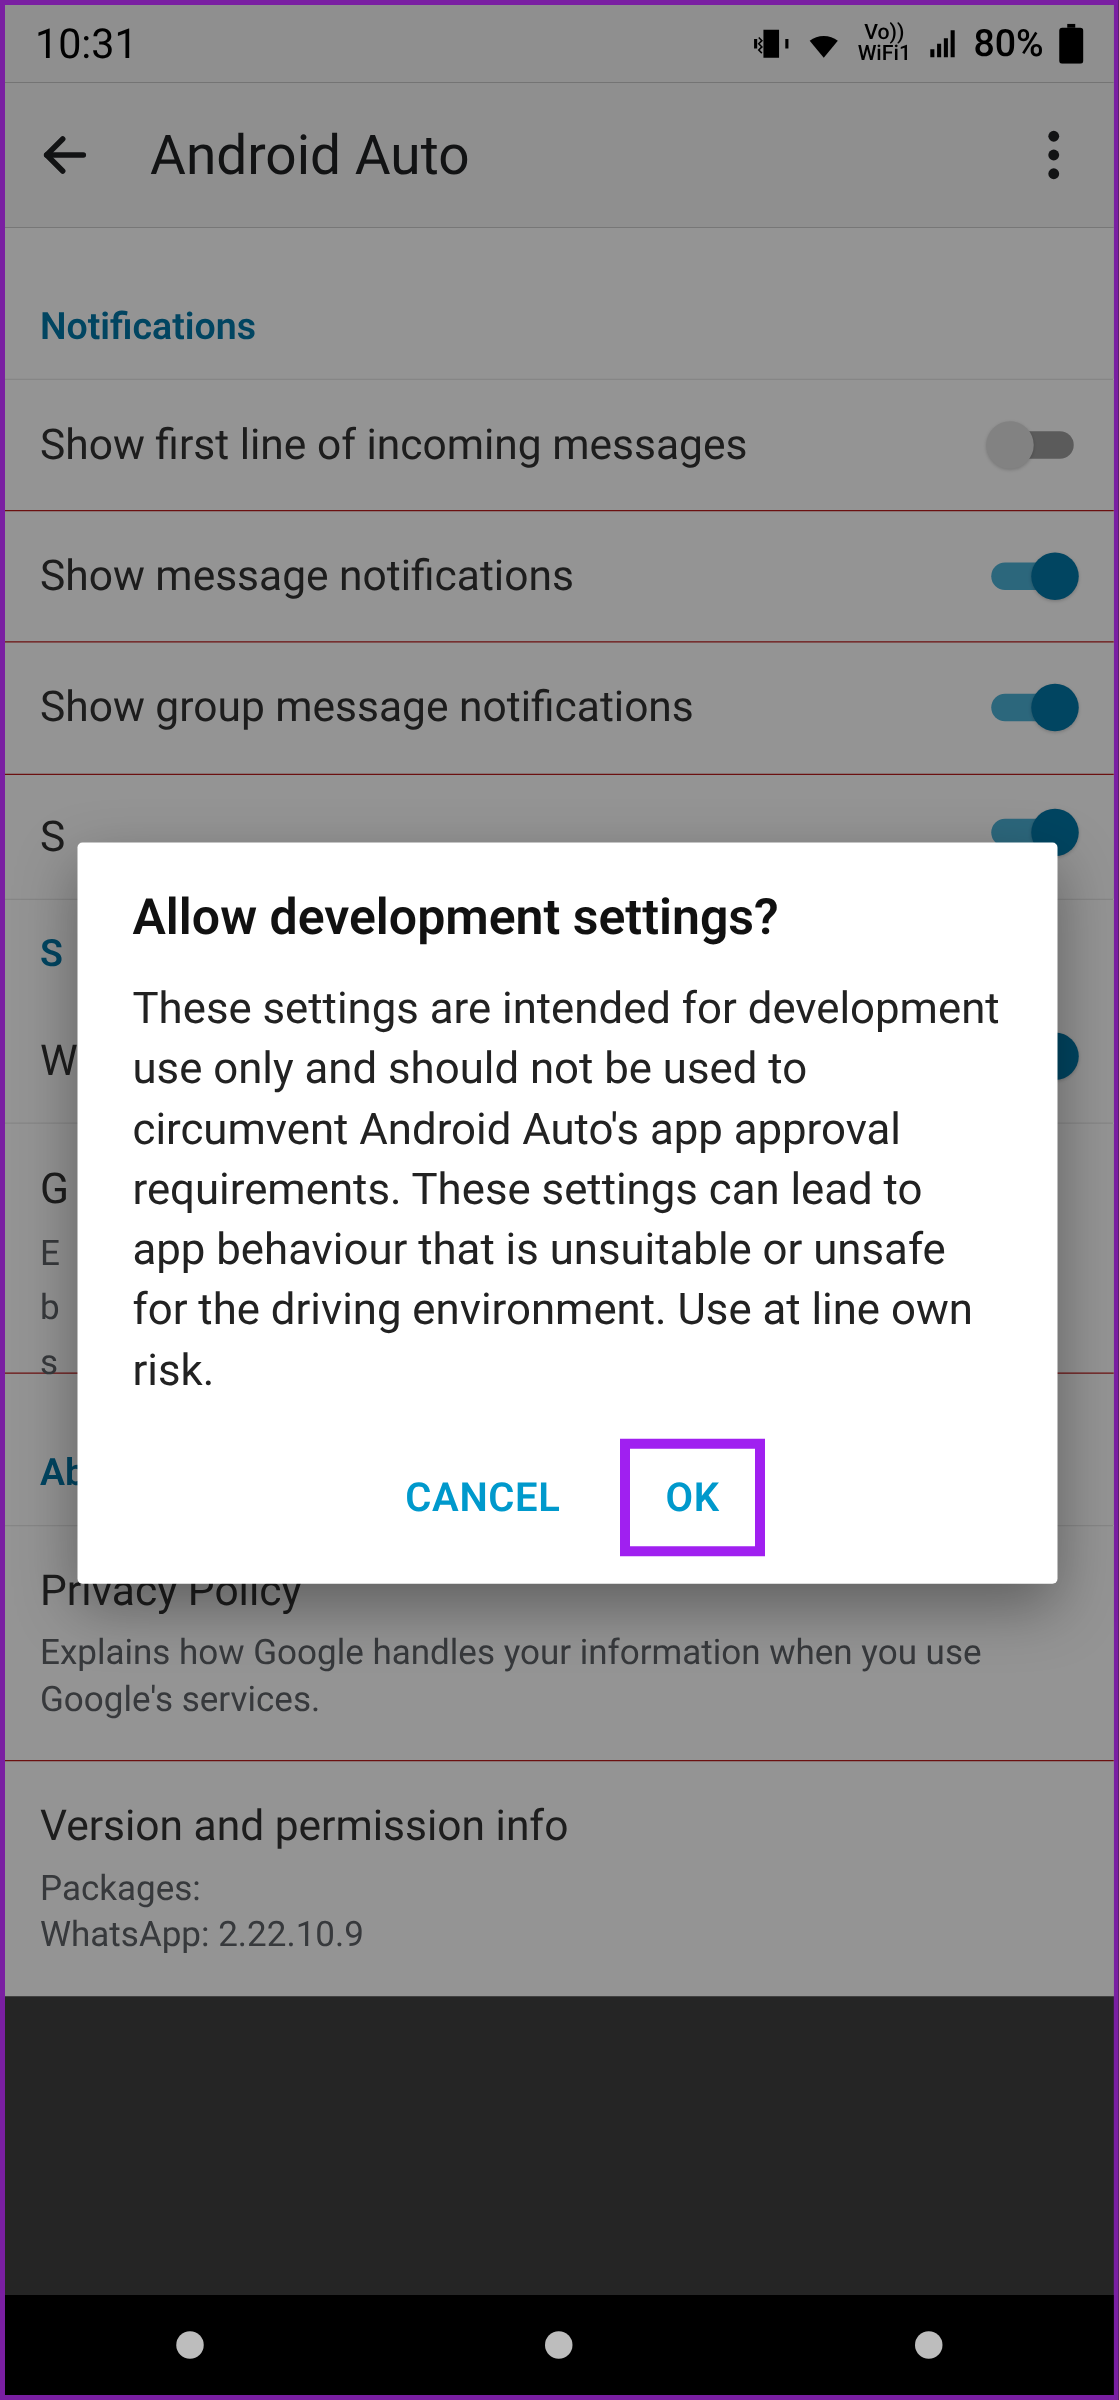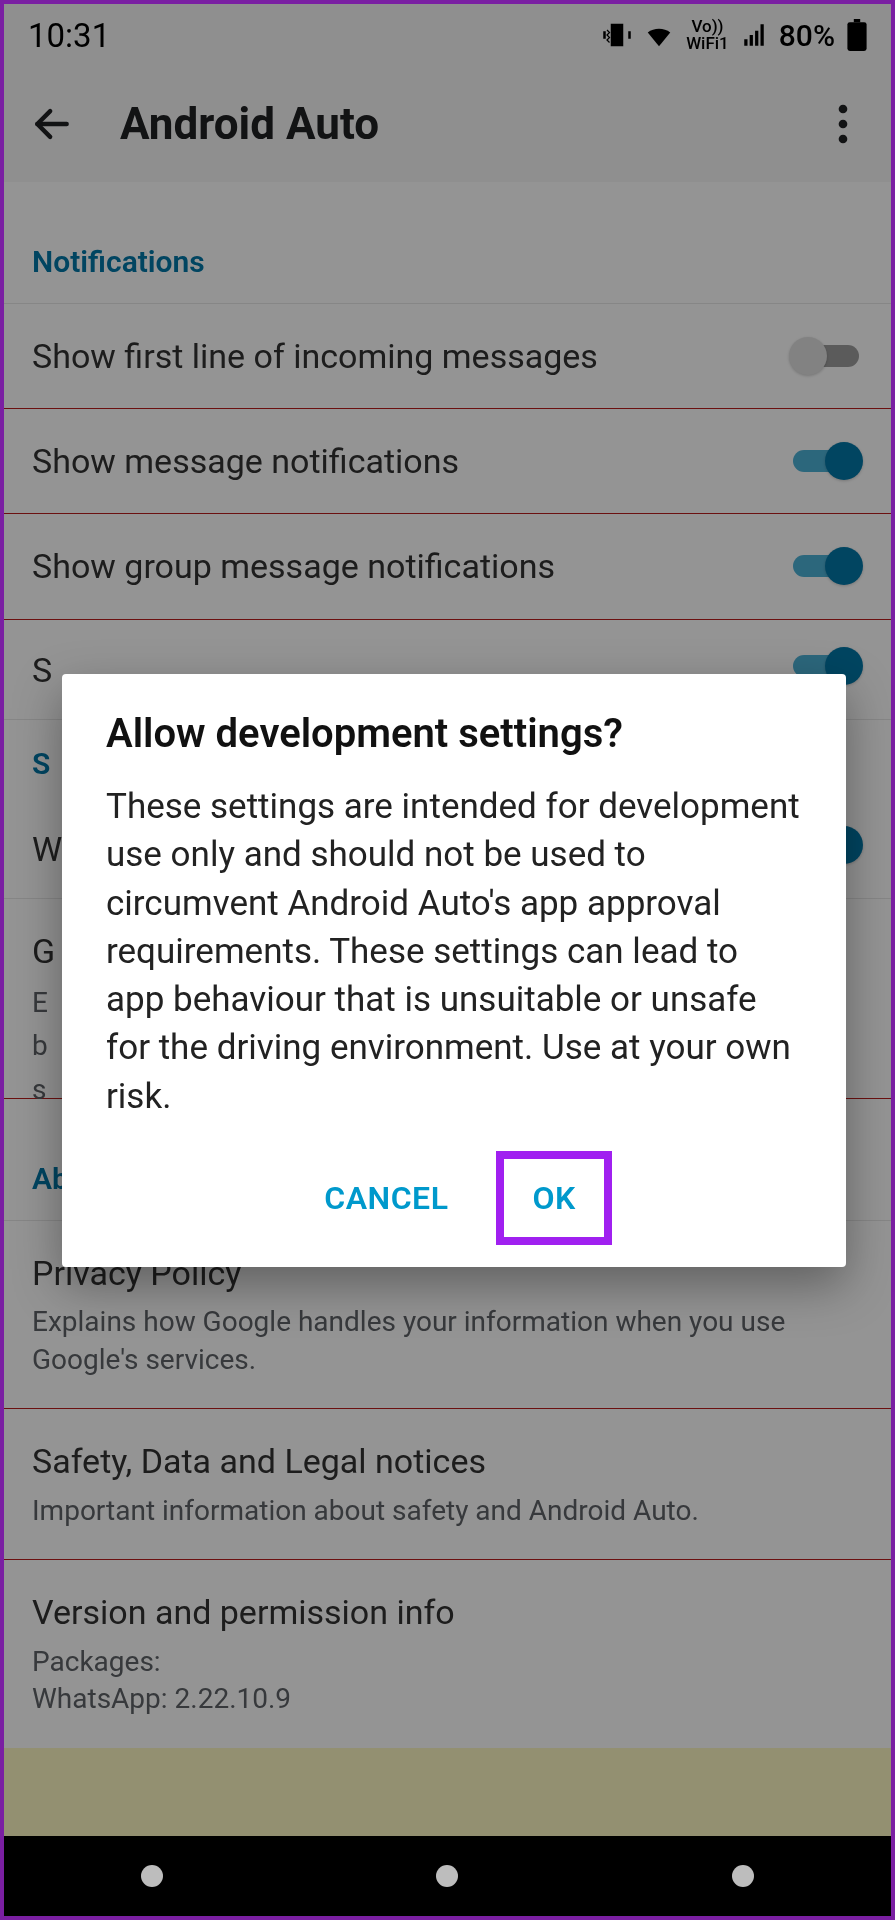--- a/index.html
+++ b/index.html
@@ -1,30 +1,30 @@
 <!DOCTYPE html>
 <html><head>
 <meta charset="utf-8">
 <style>
   * { margin: 0; padding: 0; box-sizing: border-box; }
   html, body { width: 895px; height: 1920px; font-family: Roboto, -apple-system, "Helvetica Neue", Arial, sans-serif; background: #000; overflow: hidden; }
 
-  .device-frame { width: 895px; height: 1920px; background: #fef9c3; position: relative; border: 4px solid #7a1fa2; }
+  .device-frame { width: 895px; height: 1920px; background: #404040; position: relative; border: 4px solid #7a1fa2; }
 
   
   .status-bar { height: 62px; background: #f6f6f6; display: flex; align-items: center; padding: 0 24px; color: #000; }
   .status-left { font-size: 33px; font-weight: 400; }
   .status-right { margin-left: auto; display: flex; align-items: center; gap: 12px; font-size: 24px; font-weight: 500; }
   .status-right .pct { font-size: 30px; }
   .status-right svg { display: block; }
 
   
   .app-bar { height: 116px; background: #f6f6f6; display: flex; align-items: center; padding: 0 20px; }
   .back-btn { width: 56px; height: 56px; display: flex; align-items: center; justify-content: center; }
-  .app-title { font-size: 44px; font-weight: 700; margin-left: 40px; color: #202124; }
+  .app-title { font-size: 44px; font-weight: 400; margin-left: 40px; color: #202124; }
   .more-btn { margin-left: auto; width: 56px; height: 56px; display: flex; align-items: center; justify-content: center; }
 
   
   .list { background: #fff; }
   .section-header { color: #0277a8; font-size: 30px; font-weight: 600; padding: 62px 28px 24px; }
   .row { padding: 30px 28px; display: flex; align-items: center; border-bottom: 1px solid #b91c1c; }
   .row .label { font-size: 34px; color: #333; flex: 1; line-height: 1.3; }
   .row .sub { font-size: 28px; color: #5f6368; margin-top: 8px; line-height: 1.35; }
   .row .text-col { display: flex; flex-direction: column; flex: 1; padding-right: 16px; }
   .row-top-border { border-top: 1px solid #e7e7e7; }
@@ -164,40 +164,34 @@
     </div>
 
     <div class="section-header">About</div>
 
     <div class="row row-top-border">
       <div class="text-col">
         <div class="label">Privacy Policy</div>
         <div class="sub">Explains how Google handles your information when you use Google's services.</div>
       </div>
     </div>
-    <div class="row">
-      <div class="text-col">
-        <div class="label">Safety, Data and Legal notices</div>
-        <div class="sub">Important information about safety and Android Auto.</div>
-      </div>
-    </div>
     <div class="row" style="border-bottom:none;">
       <div class="text-col">
         <div class="label">Version and permission info</div>
         <div class="sub" style="white-space:pre-line;">Packages:
 WhatsApp: 2.22.10.9</div>
       </div>
     </div>
   </div>
 
   <div class="scrim"></div>
 
   <div class="dialog">
     <div class="dialog-title">Allow development settings?</div>
-    <div class="dialog-body">These settings are intended for development use only and should not be used to circumvent Android Auto's app approval requirements. These settings can lead to app behaviour that is unsuitable or unsafe for the driving environment. Use at your own risk.</div>
+    <div class="dialog-body">These settings are intended for development use only and should not be used to circumvent Android Auto's app approval requirements. These settings can lead to app behaviour that is unsuitable or unsafe for the driving environment. Use at line own risk.</div>
     <div class="dialog-actions">
       <div class="btn-flat">CANCEL</div>
       <div class="btn-ok-wrap">
         <div class="btn-flat">OK</div>
       </div>
     </div>
   </div>
 
   <div class="nav-bar">
     <div class="nav-dot"></div>

